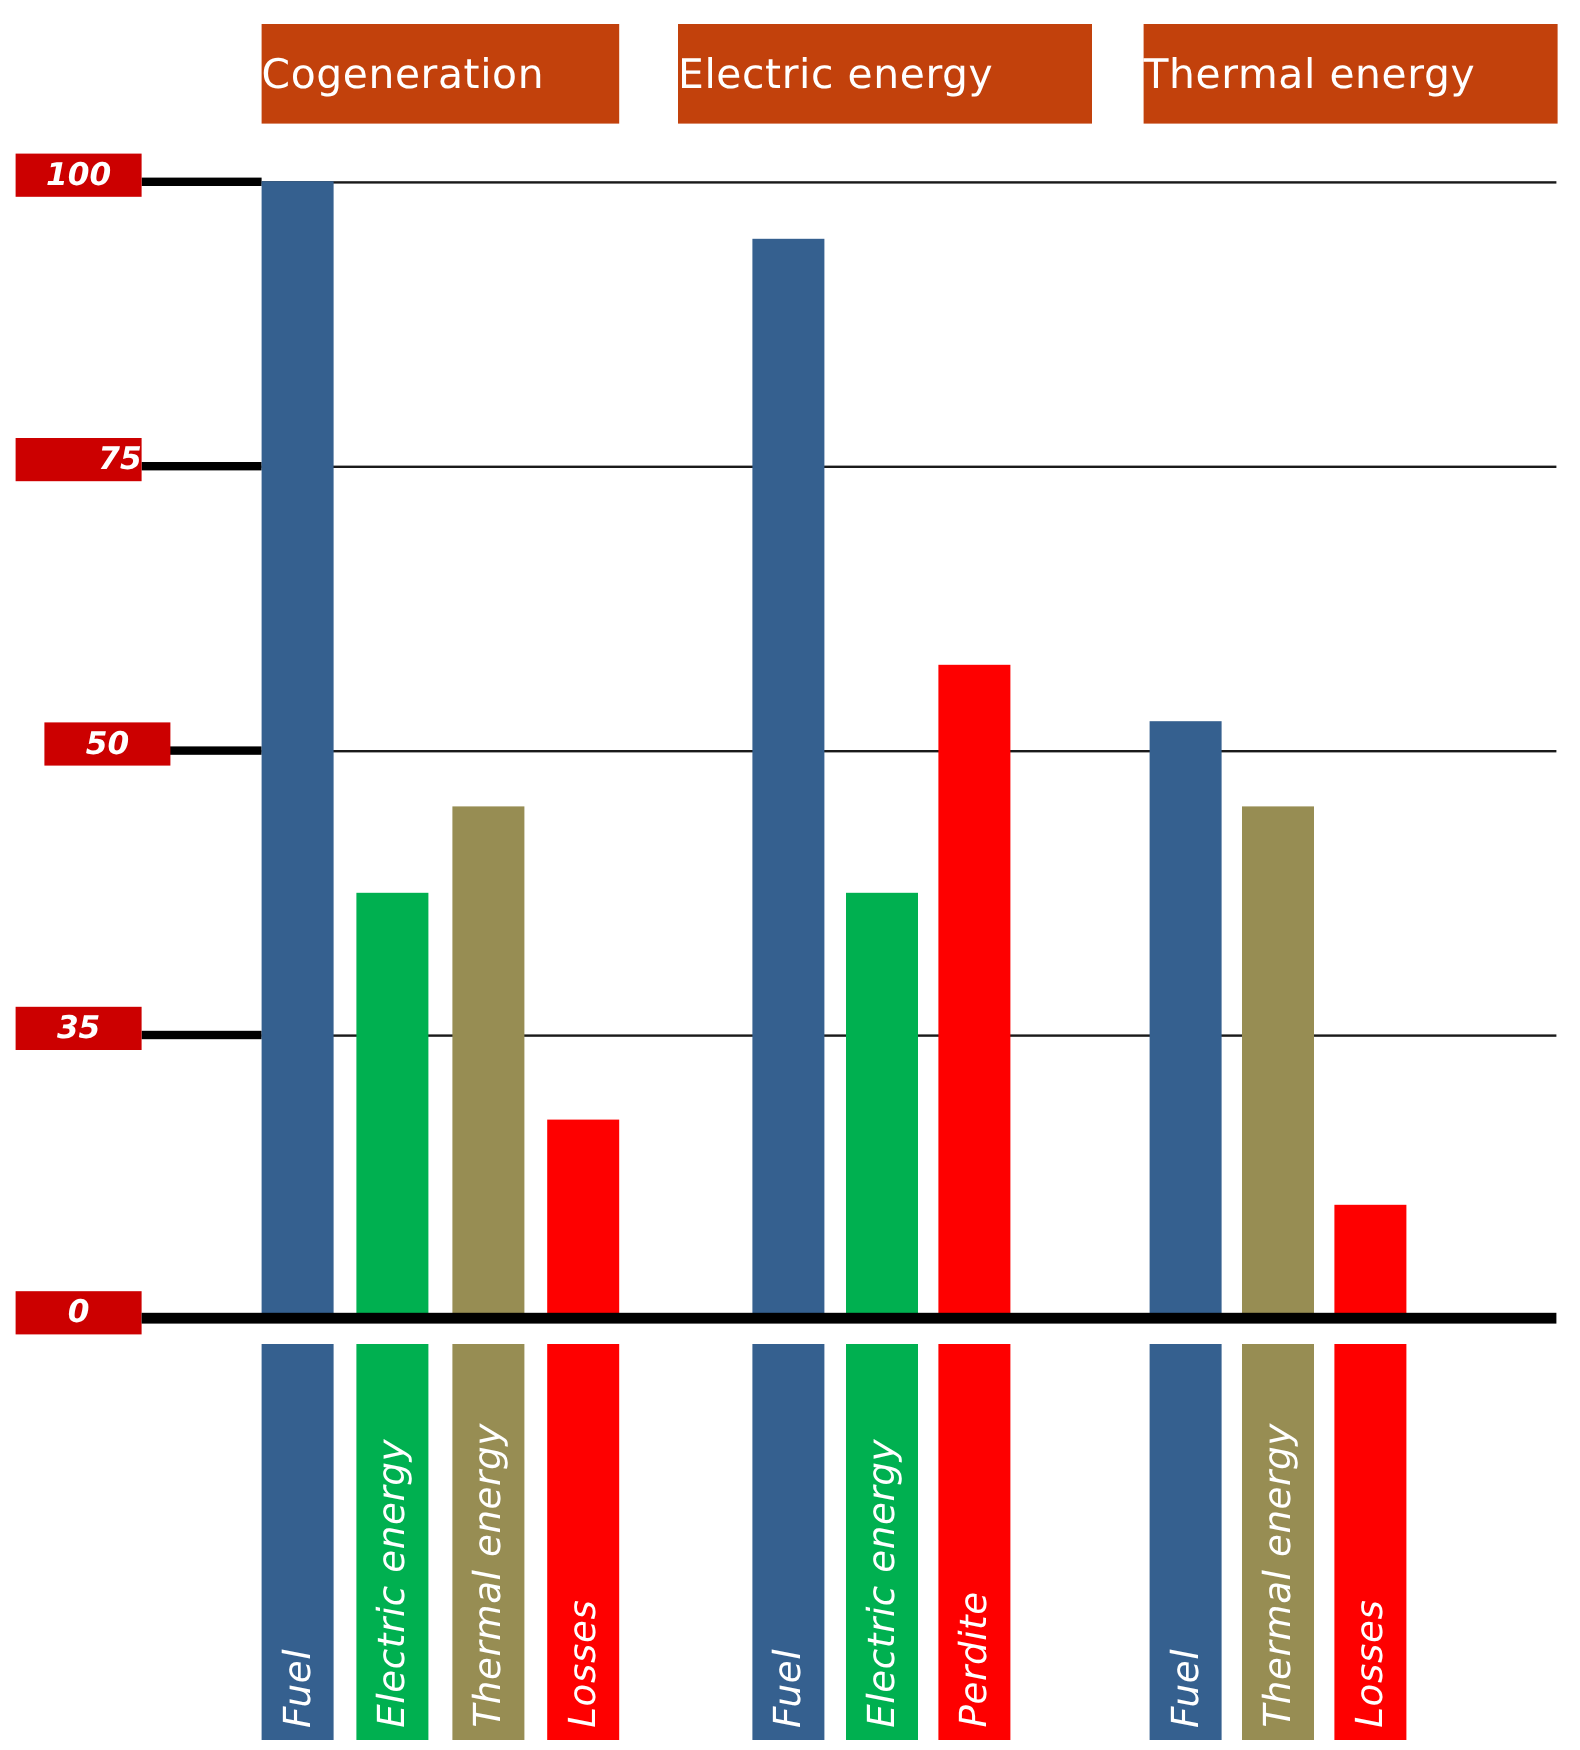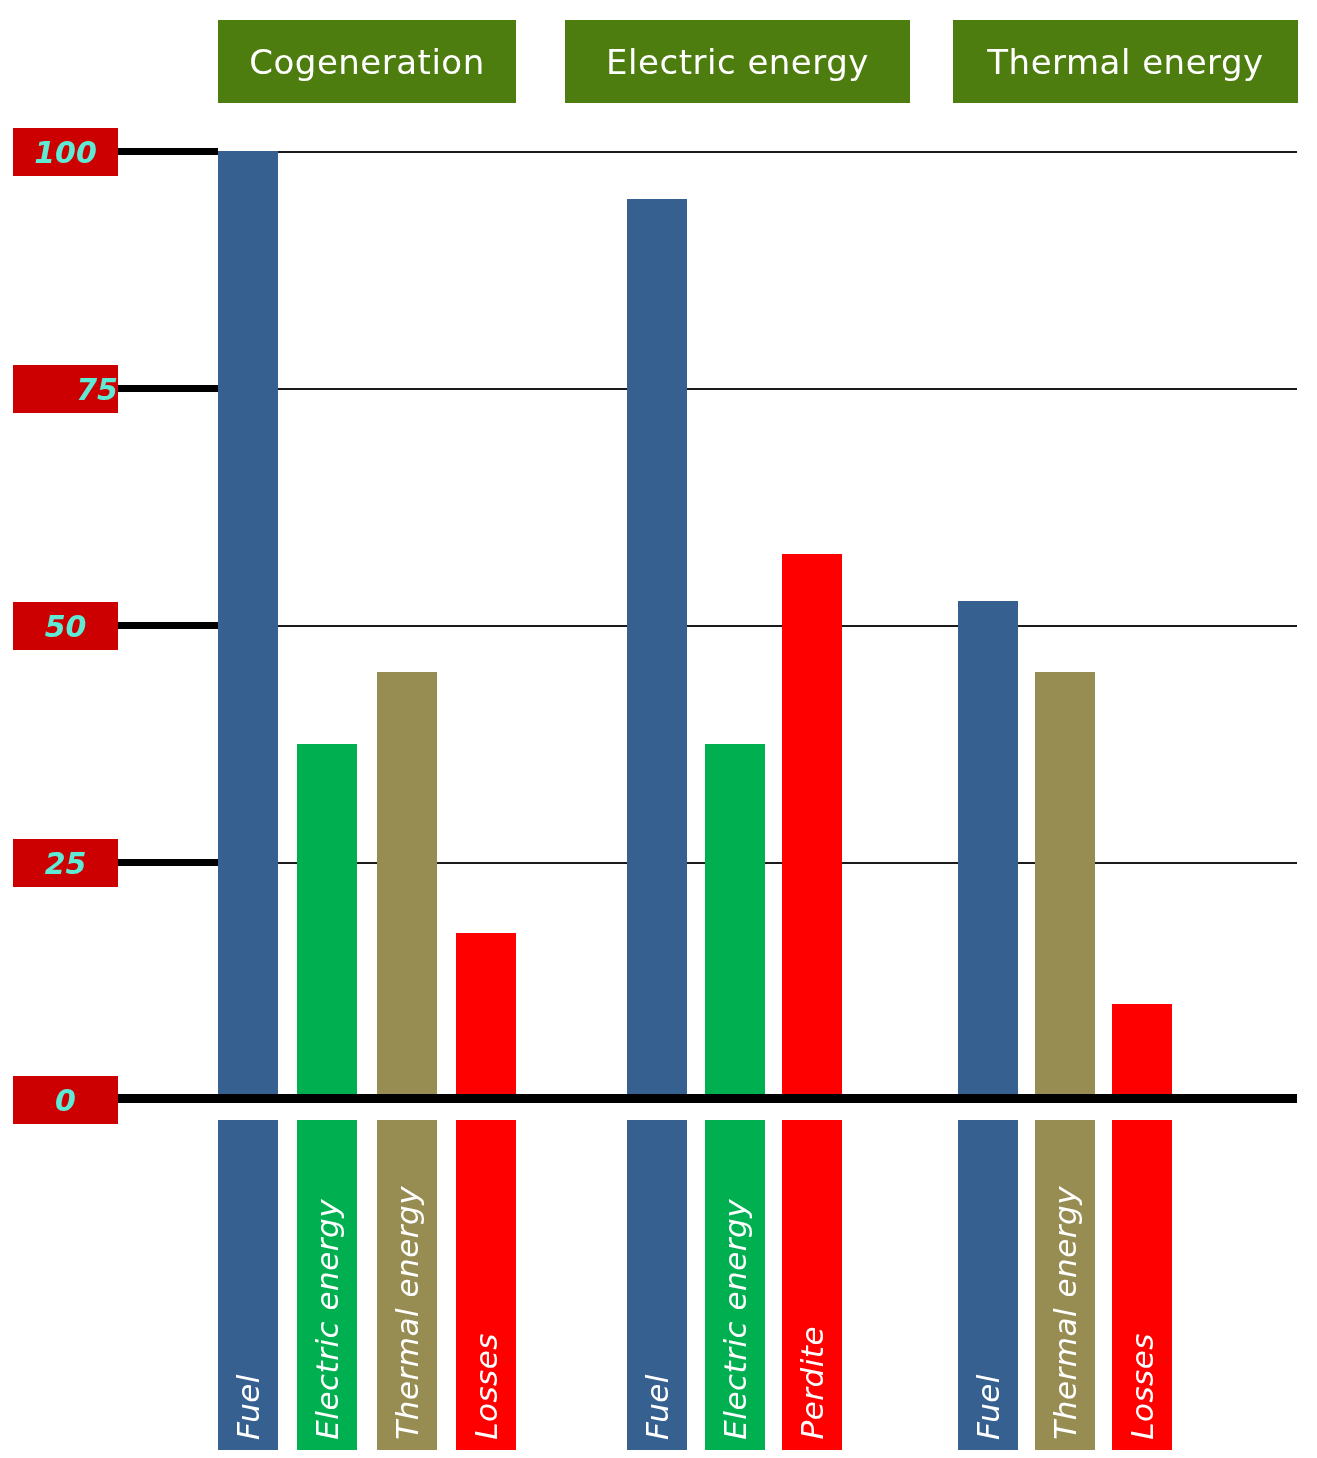--- a/index.html
+++ b/index.html
@@ -14,47 +14,46 @@
     position: relative;
     width: 1317px;
     height: 1458px;
     background: #ffffff;
     overflow: hidden;
   }
 
   
   .group-header {
     position: absolute;
-    background: #4d7c0f;
+    background: #c2410c;
+    display: flex;
+    align-items: center;
+    color: #ffffff;
+    font-family: "DejaVu Sans", sans-serif;
+    font-size: 34px;
+    font-weight: 400;
+    letter-spacing: 0.5px;
+    white-space: nowrap;
+  }
+
+  
+  .ytick {
+    position: absolute;
+    left: 13px;
+    width: 105px;
+    height: 36px;
+    background: #cc0000;
     display: flex;
     align-items: center;
     justify-content: center;
     color: #ffffff;
     font-family: "DejaVu Sans", sans-serif;
-    font-size: 34px;
-    font-weight: 400;
-    letter-spacing: 0.5px;
-    white-space: nowrap;
-  }
-
-  
-  .ytick {
-    position: absolute;
-    left: 13px;
-    width: 105px;
-    height: 48px;
-    background: #cc0000;
-    display: flex;
-    align-items: center;
-    justify-content: center;
-    color: #5eead4;
-    font-family: "DejaVu Sans", sans-serif;
     font-style: italic;
     font-weight: bold;
-    font-size: 30px;
+    font-size: 26px;
   }
   .ytick-stub {
     position: absolute;
     left: 118px;
     height: 7px;
     width: 100px;
     background: #000000;
   }
 
   
@@ -124,27 +123,27 @@
   <div class="ytick" style="top:128px;">
     <span>100</span>
   </div>
 
   <div class="ytick-stub" style="top:385px;"></div>
   <div class="ytick" style="top:365px;justify-content:flex-end;">
     <span>75</span>
   </div>
 
   <div class="ytick-stub" style="top:622px;"></div>
-  <div class="ytick" style="top:602px;">
+  <div class="ytick" style="top:602px;margin-left:24px;">
     <span>50</span>
   </div>
 
   <div class="ytick-stub" style="top:859px;"></div>
   <div class="ytick" style="top:839px;">
-    <span>25</span>
+    <span>35</span>
   </div>
 
   <div class="ytick" style="top:1076px;">
     <span>0</span>
   </div>
 
   <div class="bar" style="left:218px; top:151px; width:60px; height:948px; background:#35608f;"></div>
   <div class="bar" style="left:297px; top:744px; width:60px; height:355px; background:#00b050;"></div>
   <div class="bar" style="left:377px; top:672px; width:60px; height:427px; background:#978d53;"></div>
   <div class="bar" style="left:456px; top:933px; width:60px; height:166px; background:#fe0000;"></div>

